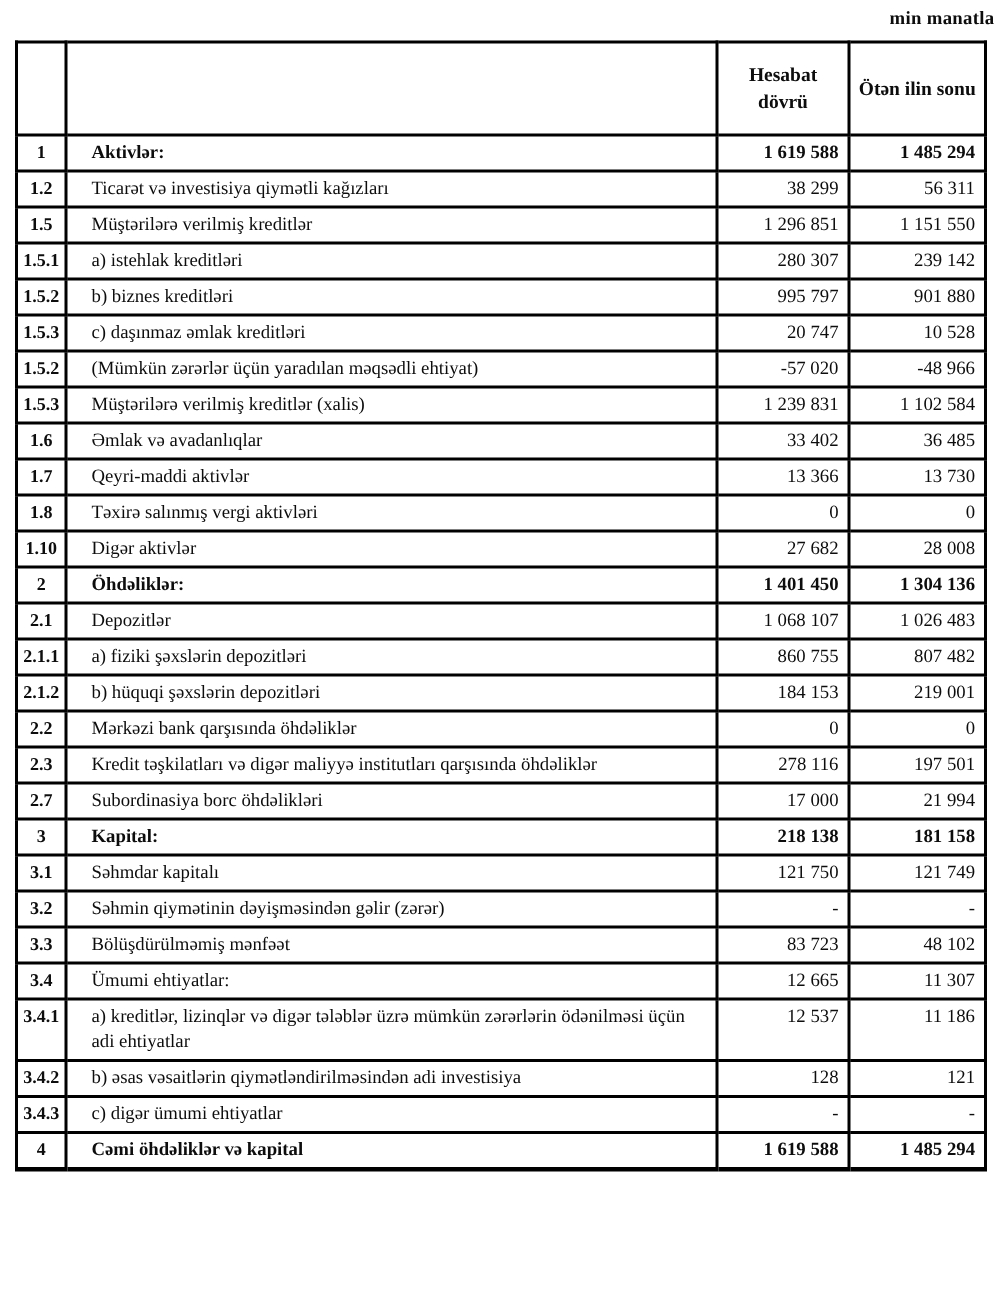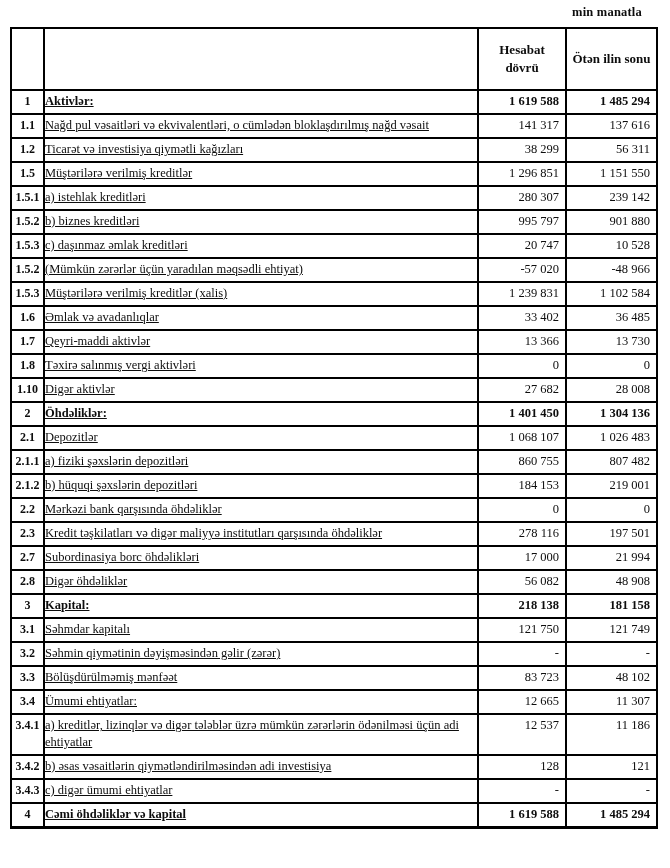--- a/index.html
+++ b/index.html
@@ -9,21 +9,21 @@
     width: 670px;
     height: 868px;
     background: #ffffff;
     font-family: "Liberation Serif", "DejaVu Serif", serif;
     color: #0d0d0d;
     overflow: hidden;
   }
   .unit-label {
     position: absolute;
     top: 5px;
-    right: 28px;
+    right: 7px;
     font-weight: 700;
     font-size: 12.5px;
     letter-spacing: 0.2px;
     margin-left: 20px;
   }
   table.bs {
     position: absolute;
     top: 27px;
     left: 10px;
     width: 646px;
@@ -52,21 +52,21 @@
     padding: 2px 6px 3px 6px;
     vertical-align: top;
   }
   td.num {
     text-align: center;
     font-weight: 700;
     font-size: 12px;
     padding-left: 2px;
     padding-right: 2px;
   }
-  td.label { text-align: left; padding-left: 0; text-decoration: underline; }
+  td.label { text-align: left; padding-left: 16px; }
   td.cur, td.prev { text-align: right; white-space: nowrap; }
   tr.bold-row td.label, tr.bold-row td.cur, tr.bold-row td.prev { font-weight: 700; }
   tbody tr:last-child td { border-bottom-width: 3px; }
 </style>
 </head>
 <body>
 
 <div class="page">
 
   <div class="unit-label">min manatla</div>
@@ -87,26 +87,20 @@
       </tr>
     </thead>
     <tbody>
         <tr class="bold-row">
           <td class="num">1</td>
           <td class="label">Aktivlər:</td>
           <td class="cur">1 619 588</td>
           <td class="prev">1 485 294</td>
         </tr>
         <tr>
-          <td class="num">1.1</td>
-          <td class="label">Nağd pul vəsaitləri və  ekvivalentləri, o cümlədən bloklaşdırılmış nağd vəsait</td>
-          <td class="cur">141 317</td>
-          <td class="prev">137 616</td>
-        </tr>
-        <tr>
           <td class="num">1.2</td>
           <td class="label">Ticarət və investisiya qiymətli kağızları</td>
           <td class="cur">38 299</td>
           <td class="prev">56 311</td>
         </tr>
         <tr>
           <td class="num">1.5</td>
           <td class="label">Müştərilərə verilmiş kreditlər</td>
           <td class="cur">1 296 851</td>
           <td class="prev">1 151 550</td>
@@ -200,26 +194,20 @@
           <td class="label">Kredit təşkilatları və digər maliyyə institutları qarşısında öhdəliklər</td>
           <td class="cur">278 116</td>
           <td class="prev">197 501</td>
         </tr>
         <tr>
           <td class="num">2.7</td>
           <td class="label">Subordinasiya borc öhdəlikləri</td>
           <td class="cur">17 000</td>
           <td class="prev">21 994</td>
         </tr>
-        <tr>
-          <td class="num">2.8</td>
-          <td class="label">Digər öhdəliklər</td>
-          <td class="cur">56 082</td>
-          <td class="prev">48 908</td>
-        </tr>
         <tr class="bold-row">
           <td class="num">3</td>
           <td class="label">Kapital:</td>
           <td class="cur">218 138</td>
           <td class="prev">181 158</td>
         </tr>
         <tr>
           <td class="num">3.1</td>
           <td class="label">Səhmdar kapitalı</td>
           <td class="cur">121 750</td>

